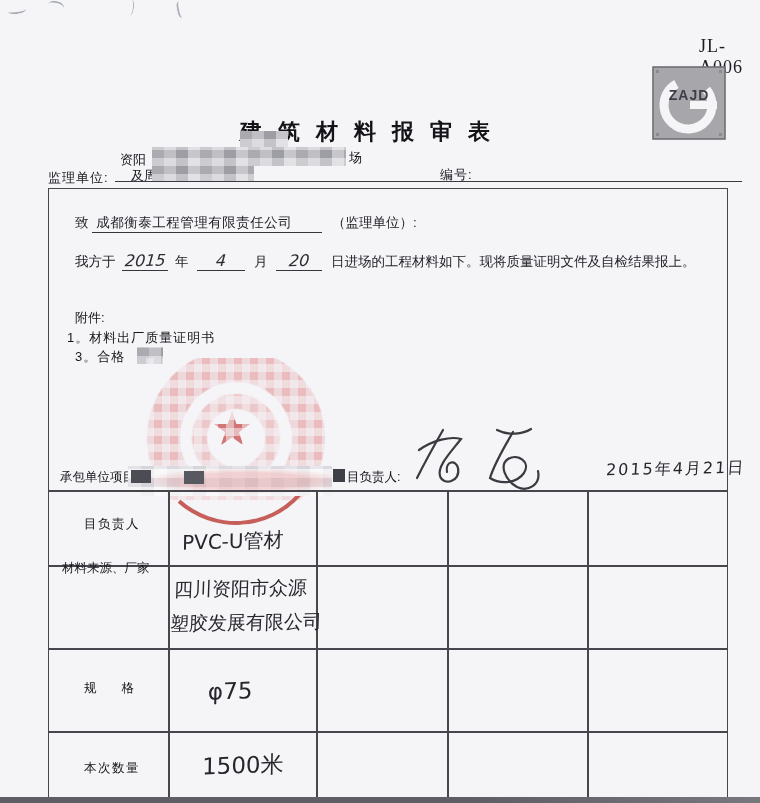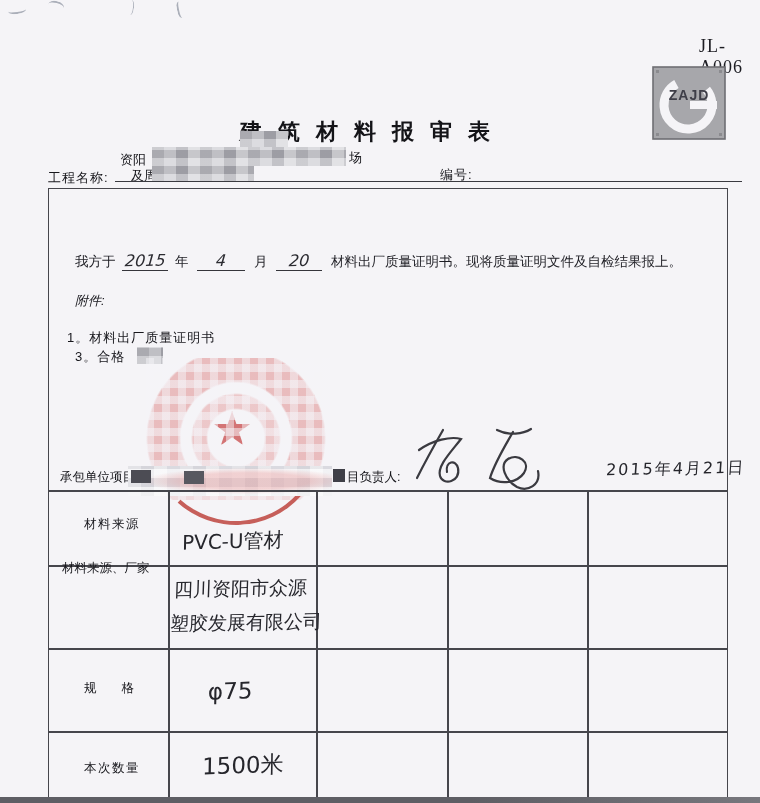--- a/index.html
+++ b/index.html
@@ -73,49 +73,54 @@
     <rect x="4" y="67" width="3" height="3" fill="#8b8b8f"></rect>
     <rect x="67" y="67" width="3" height="3" fill="#8b8b8f"></rect>
     <circle cx="36" cy="39" r="24" fill="none" stroke="#f5f4f7" stroke-width="9" stroke-dasharray="118 33" stroke-dashoffset="16" transform="rotate(-4 36 39)"></circle>
     <rect x="38" y="35" width="27" height="8" fill="#f5f4f7"></rect>
     <text x="37" y="34" text-anchor="middle" font-family="Liberation Sans, sans-serif" font-size="14" font-weight="bold" letter-spacing="1" fill="#3e3e48">ZAJD</text>
   </svg>
 
   <div class="abs title" style="left:240px;top:117px;">建筑材料报审表</div>
   <div class="redact" style="left:240px;top:131px;width:48px;height:16px;"></div>
 
-  <div class="abs lbl" style="left:48px;top:169px;letter-spacing:1px;">工程名称:</div>
+  <div class="abs lbl" style="left:48px;top:169px;letter-spacing:1px;">监理单位:</div>
   <div class="abs lbl" style="left:120px;top:151px;">资阳</div>
   <div class="redact" style="left:152px;top:147px;width:194px;height:19px;"></div>
   <div class="abs lbl" style="left:349px;top:149px;">场</div>
   <div class="abs lbl" style="left:131px;top:167px;">及周</div>
   <div class="redact" style="left:152px;top:166px;width:102px;height:16px;"></div>
   <div class="hline" style="left:115px;top:181px;width:627px;height:1.2px;background:#3a3a40;"></div>
   <div class="abs lbl" style="left:440px;top:166px;letter-spacing:1px;">编号:</div>
 
   <div id="main-box"></div>
 
+  <div class="abs" style="left:75px;top:214px;font-size:13.5px;">
+    <span>致</span>
+    <span class="uline" style="padding:0 30px 2px 4px;letter-spacing:.5px;">成都衡泰工程管理有限责任公司</span>
+    <span style="padding-left:6px;">（监理单位）:</span>
+  </div>
 
   <div class="abs" style="left:75px;top:252px;font-size:13.5px;width:650px;">
     <span>我方于</span>
     <span class="blank" style="width:46px;margin:0 3px;">
       <span class="hw" style="font-size:16px;">2015</span>
     </span>
     <span>年</span>
     <span class="blank" style="width:48px;margin:0 5px;">
       <span class="hw" style="font-size:16px;">4</span>
     </span>
     <span>月</span>
     <span class="blank" style="width:46px;margin:0 5px;">
       <span class="hw" style="font-size:16px;">20</span>
     </span>
-    <span>材料出厂质量证明书。现将质量证明文件及自检结果报上。</span>
+    <span>日进场的工程材料如下。现将质量证明文件及自检结果报上。</span>
   </div>
 
-  <div class="abs lbl" style="left:75px;top:292px;font-style:italic;">附件:</div>
+  <div class="abs lbl" style="left:75px;top:309px;">附件:</div>
   <div class="abs lbl" style="left:67px;top:329px;letter-spacing:1px;">1。材料出厂质量证明书</div>
   <div class="abs lbl" style="left:75px;top:348px;letter-spacing:1px;">3。合格</div>
   <div class="redact" style="left:137px;top:347px;width:26px;height:17px;"></div>
 
   <div class="seal-rings"></div>
   <div class="seal-star">★</div>
   <div class="checker"></div>
   <div class="seal-arc"></div>
 
   <div class="abs lbl" style="left:60px;top:469px;font-size:12.5px;">承包单位项目</div>
@@ -138,21 +143,21 @@
 
   <div class="hline" style="left:48px;top:490px;width:680px;"></div>
   <div class="hline" style="left:48px;top:565px;width:680px;"></div>
   <div class="hline" style="left:48px;top:648px;width:680px;"></div>
   <div class="hline" style="left:48px;top:731px;width:680px;"></div>
   <div class="vline" style="left:168px;top:490px;height:313px;"></div>
   <div class="vline" style="left:316px;top:490px;height:313px;"></div>
   <div class="vline" style="left:447px;top:490px;height:313px;"></div>
   <div class="vline" style="left:587px;top:490px;height:313px;"></div>
 
-  <div class="abs lbl" style="left:84px;top:516px;letter-spacing:1.5px;font-size:12.5px;">材料来源</div>
+  <div class="abs lbl" style="left:84px;top:516px;letter-spacing:1.5px;font-size:12.5px;">目负责人</div>
   <div class="abs lbl" style="left:62px;top:560px;font-size:12.5px;">材料来源、厂家</div>
   <div class="abs lbl" style="left:84px;top:680px;font-size:12.5px;">规　　格</div>
   <div class="abs lbl" style="left:84px;top:760px;letter-spacing:1.5px;font-size:12.5px;">本次数量</div>
 
   <div class="hw-cn" style="left:182px;top:528px;font-size:20px;">PVC-U管材</div>
   <div class="hw-cn" style="left:174px;top:576px;font-size:19px;transform:rotate(-1deg) skewX(-3deg);">四川资阳市众源</div>
   <div class="hw-cn" style="left:170px;top:610px;font-size:19px;transform:rotate(-1deg) skewX(-3deg);">塑胶发展有限公司</div>
   <div class="hw-cn" style="left:208px;top:678px;font-size:23px;">φ75</div>
   <div class="hw-cn" style="left:202px;top:750px;font-size:23px;">1500米</div>
 

